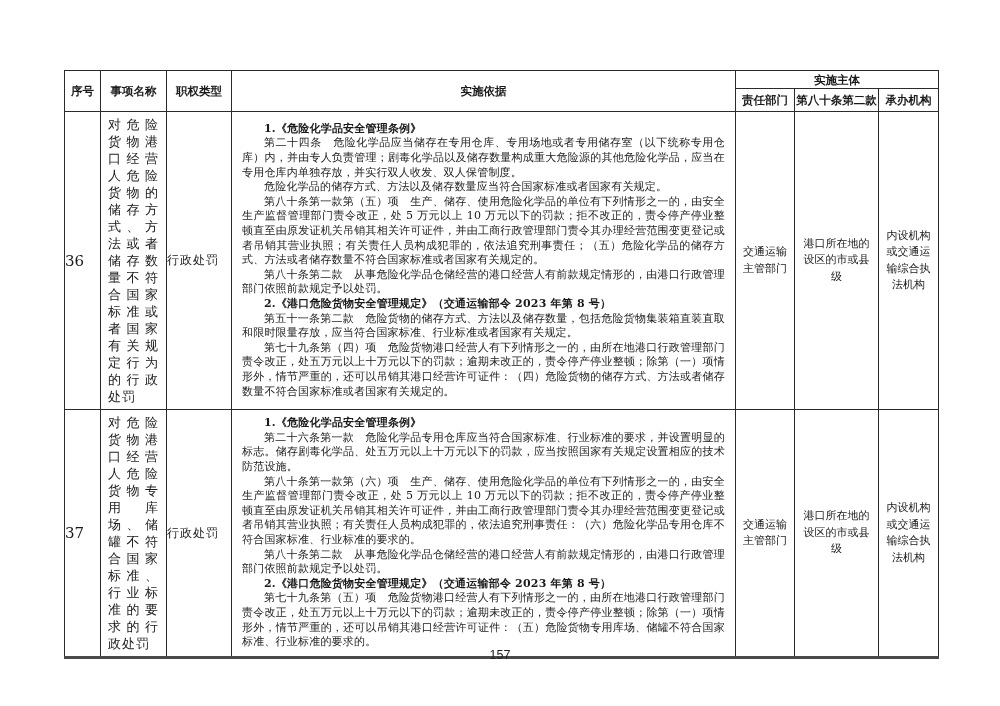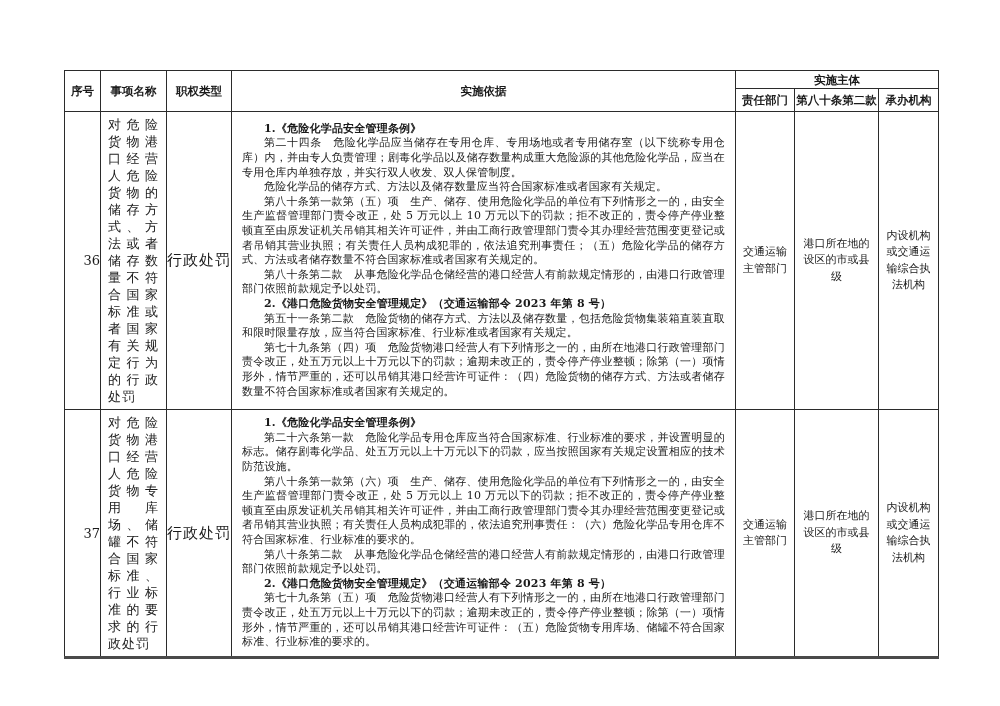--- a/index.html
+++ b/index.html
@@ -32,33 +32,33 @@
     font-weight: bold;
     font-size: 11.5px;
     text-align: center;
     line-height: 14px;
   }
   tr.hdr-top { height: 18px; }
   tr.hdr-sub { height: 23px; }
   tr.data-row-36 { height: 295px; }
   tr.data-row-37 { height: 230px; }
   td.cell-seq {
-    text-align: right;
-    font-size: 13px;
+    text-align: left;
+    font-size: 15px;
   }
   td.cell-name {
     font-size: 13px;
     line-height: 17px;
     padding: 4px 7px;
     text-align: justify;
     text-justify: inter-character;
     letter-spacing: 1px;
   }
   td.cell-type {
-    font-size: 15px;
+    font-size: 12px;
     letter-spacing: 1px;
   }
   td.cell-basis {
     padding: 5px 10px 5px 10px;
     vertical-align: middle;
   }
   .basis-para {
     font-size: 11px;
     line-height: 14.6px;
     text-align: justify;
@@ -144,14 +144,15 @@
             <p class="basis-para bold">2.《港口危险货物安全管理规定》（交通运输部令 2023 年第 8 号）</p>
             <p class="basis-para">第七十九条第（五）项　危险货物港口经营人有下列情形之一的，由所在地港口行政管理部门责令改正，处五万元以上十万元以下的罚款；逾期未改正的，责令停产停业整顿；除第（一）项情形外，情节严重的，还可以吊销其港口经营许可证件：（五）危险货物专用库场、储罐不符合国家标准、行业标准的要求的。</p>
           </td>
         <td class="cell-dept">交通运输主管部门</td>
         <td class="cell-level">港口所在地的设区的市或县级</td>
         <td class="cell-agency">内设机构或交通运输综合执法机构</td>
       </tr>
     </tbody>
   </table>
 
+  <div class="page-number">157</div>
 
 </div>
 
 </body></html>

